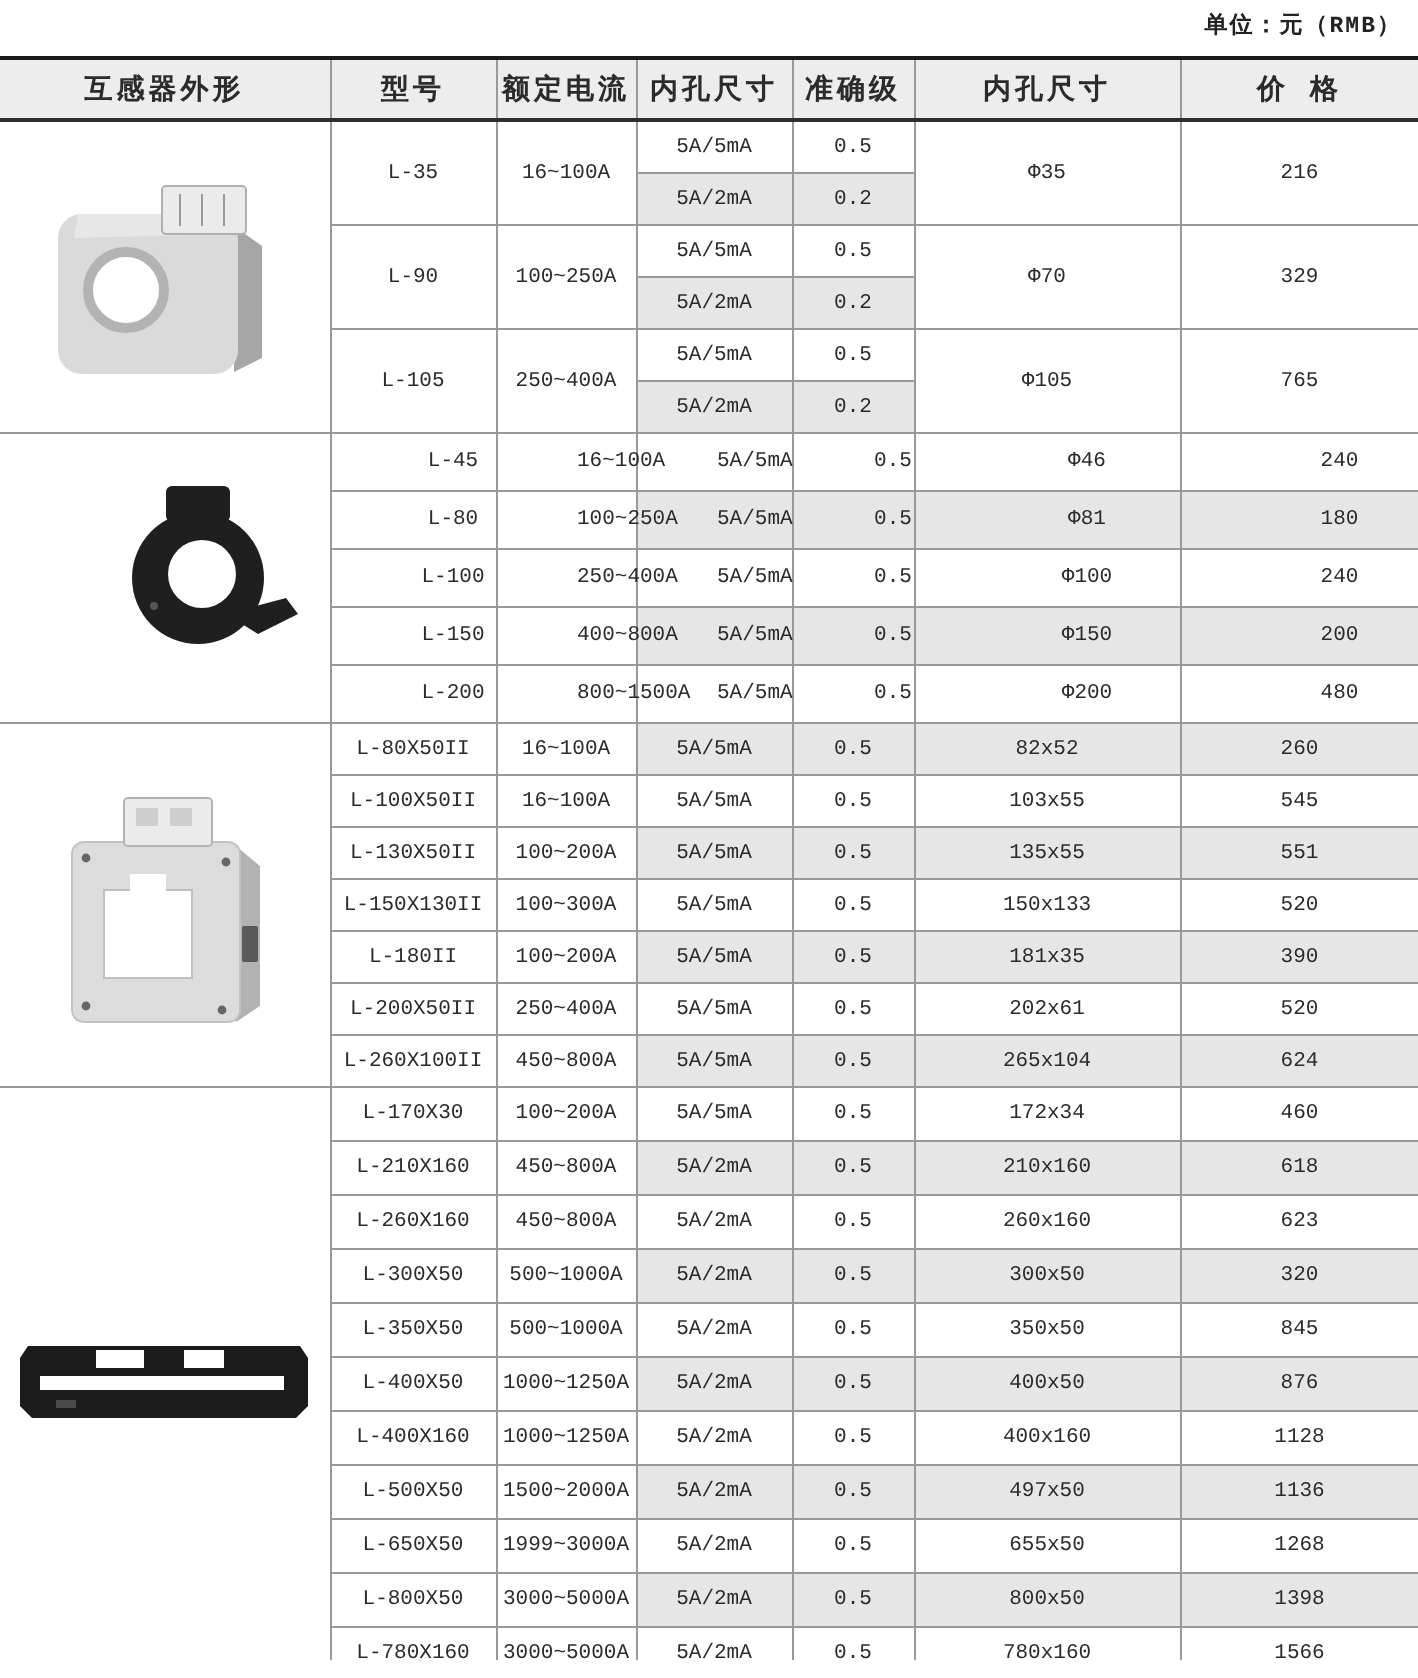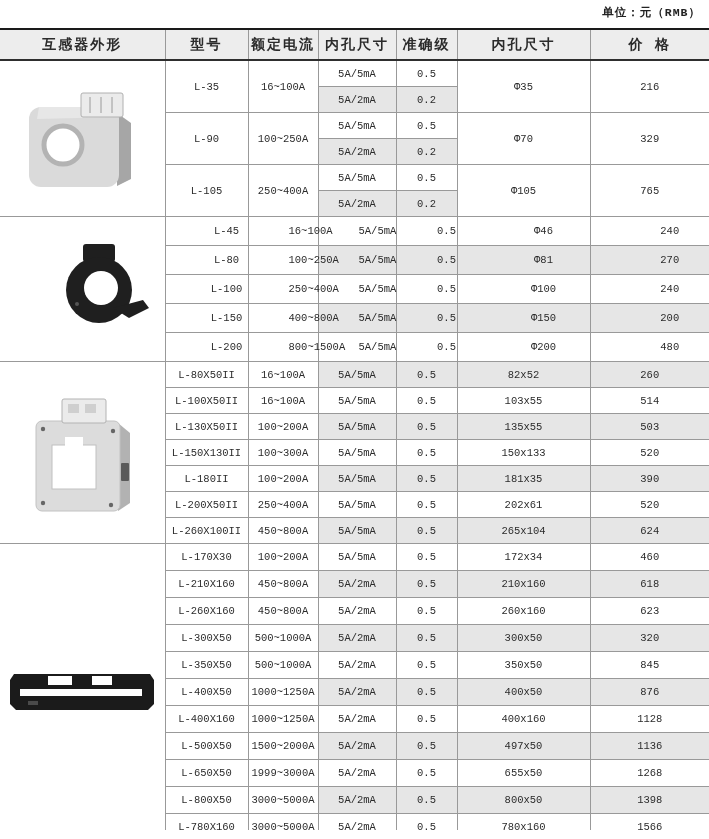--- a/index.html
+++ b/index.html
@@ -143,21 +143,21 @@
           <td rowspan="1" class="c-accuracy">0.5</td>
           <td rowspan="1" class="c-hole-size">Φ46</td>
           <td rowspan="1" class="c-price last-col">240</td>
         </tr>
         <tr class="sec1">
           <td rowspan="1" class="c-model">L-80</td>
           <td rowspan="1" class="c-current">100~250A</td>
           <td rowspan="1" class="c-ratio shade">5A/5mA</td>
           <td rowspan="1" class="c-accuracy shade">0.5</td>
           <td rowspan="1" class="c-hole-size shade">Φ81</td>
-          <td rowspan="1" class="c-price shade last-col">270</td>
+          <td rowspan="1" class="c-price shade last-col">180</td>
         </tr>
         <tr class="sec1">
           <td rowspan="1" class="c-model">L-100</td>
           <td rowspan="1" class="c-current">250~400A</td>
           <td rowspan="1" class="c-ratio">5A/5mA</td>
           <td rowspan="1" class="c-accuracy">0.5</td>
           <td rowspan="1" class="c-hole-size">Φ100</td>
           <td rowspan="1" class="c-price last-col">240</td>
         </tr>
         <tr class="sec1">
@@ -199,29 +199,29 @@
           <td rowspan="1" class="c-accuracy shade">0.5</td>
           <td rowspan="1" class="c-hole-size shade">82x52</td>
           <td rowspan="1" class="c-price shade last-col">260</td>
         </tr>
         <tr class="sec2">
           <td rowspan="1" class="c-model">L-100X50II</td>
           <td rowspan="1" class="c-current">16~100A</td>
           <td rowspan="1" class="c-ratio">5A/5mA</td>
           <td rowspan="1" class="c-accuracy">0.5</td>
           <td rowspan="1" class="c-hole-size">103x55</td>
-          <td rowspan="1" class="c-price last-col">514</td>
+          <td rowspan="1" class="c-price last-col">545</td>
         </tr>
         <tr class="sec2">
           <td rowspan="1" class="c-model">L-130X50II</td>
           <td rowspan="1" class="c-current">100~200A</td>
           <td rowspan="1" class="c-ratio shade">5A/5mA</td>
           <td rowspan="1" class="c-accuracy shade">0.5</td>
           <td rowspan="1" class="c-hole-size shade">135x55</td>
-          <td rowspan="1" class="c-price shade last-col">503</td>
+          <td rowspan="1" class="c-price shade last-col">551</td>
         </tr>
         <tr class="sec2">
           <td rowspan="1" class="c-model">L-150X130II</td>
           <td rowspan="1" class="c-current">100~300A</td>
           <td rowspan="1" class="c-ratio">5A/5mA</td>
           <td rowspan="1" class="c-accuracy">0.5</td>
           <td rowspan="1" class="c-hole-size">150x133</td>
           <td rowspan="1" class="c-price last-col">520</td>
         </tr>
         <tr class="sec2">

